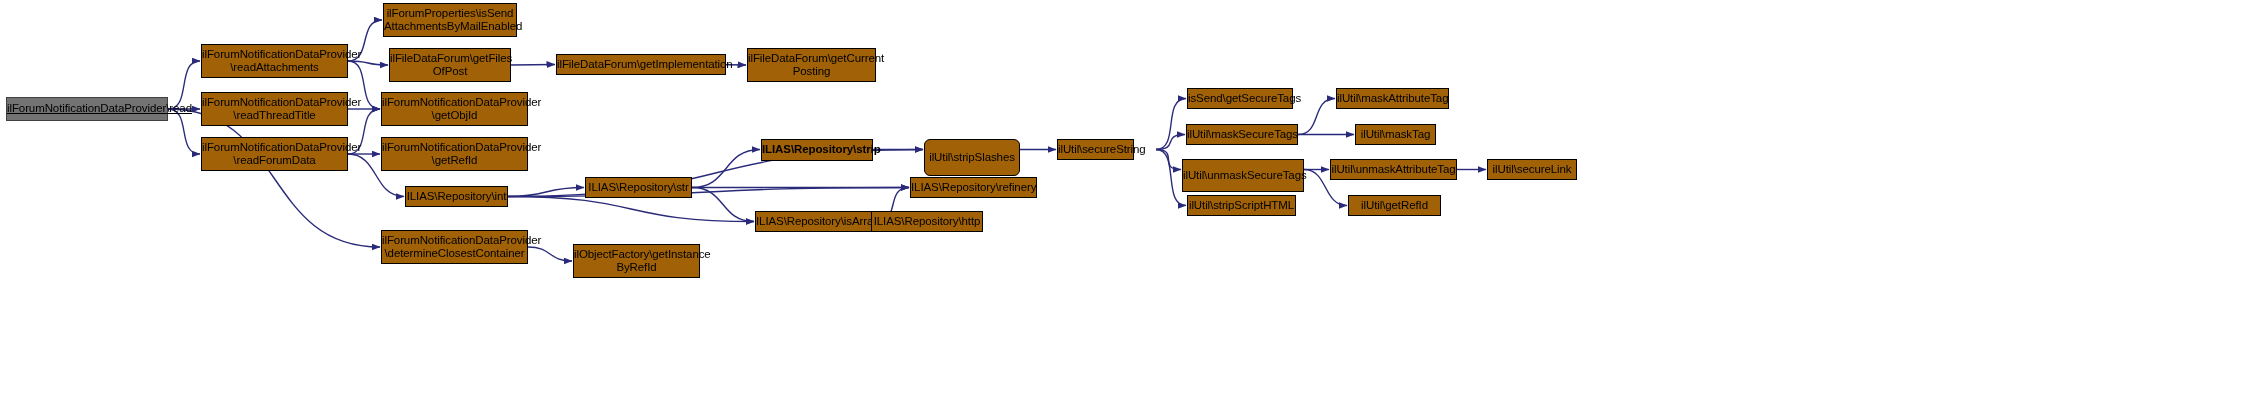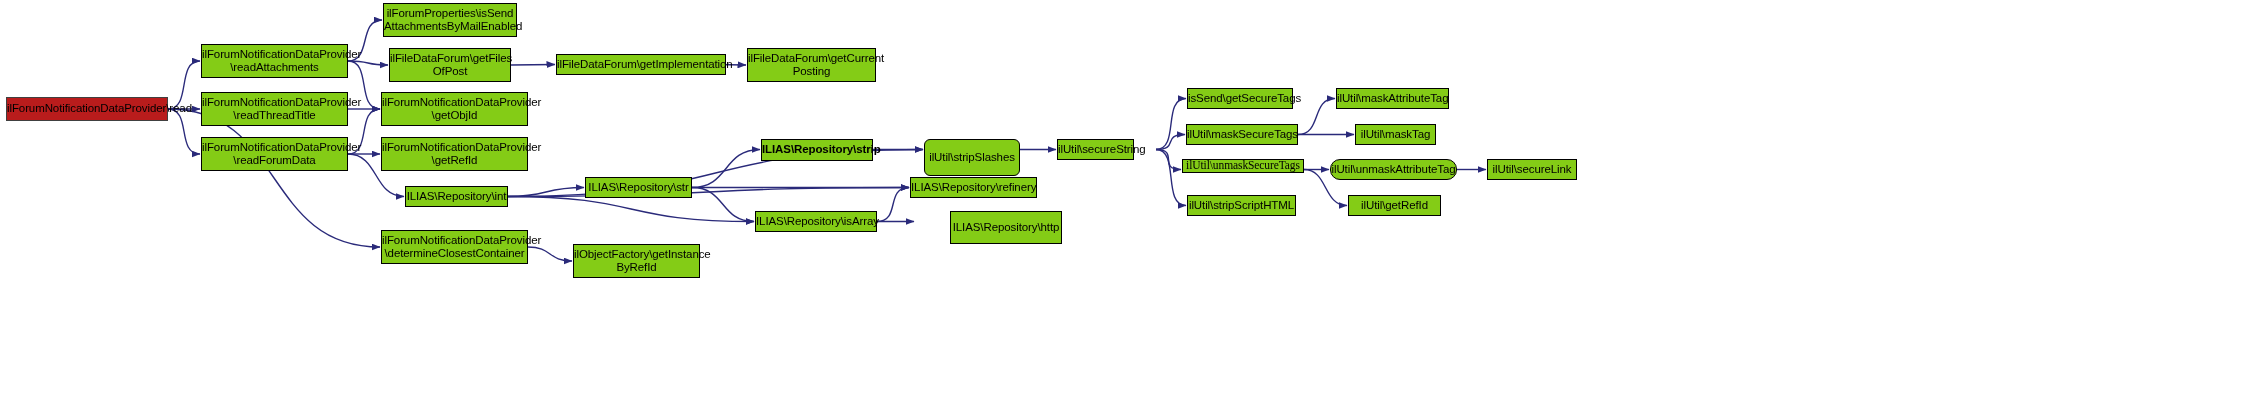--- a/index.html
+++ b/index.html
@@ -20,35 +20,36 @@
     left: 0;
     top: 0;
     width: 2243px;
     height: 401px;
     pointer-events: none;
   }
   .node {
     position: absolute;
     box-sizing: border-box;
     border: 1px solid #000000;
-    background: #84cc16;
+    background: #a16207;
     color: #000000;
     font-size: 11.5px;
     line-height: 13.5px;
     display: flex;
     align-items: center;
     justify-content: center;
     text-align: center;
     white-space: pre-line;
     letter-spacing: -0.1px;
     z-index: 5;
   }
   .node.root {
-    background: #b91c1c;
+    background: #737373;
     border: 1px solid #404040;
+    text-decoration: underline;
   }
   .node-label {
     display: block;
     width: 100%;
     padding: 0 2px;
     white-space: pre-line;
   }
 </style>
 </head>
 <body>
@@ -116,28 +117,28 @@
 Posting</span></div>
       <div class="node" style="left: 381px; top: 92px; width: 147px; height: 34px;"><span class="node-label">ilForumNotificationDataProvider
 \getObjId</span></div>
       <div class="node" style="left: 381px; top: 137px; width: 147px; height: 34px;"><span class="node-label">ilForumNotificationDataProvider
 \getRefId</span></div>
       <div class="node" style="left: 405px; top: 186px; width: 103px; height: 21px;"><span class="node-label">ILIAS\Repository\int</span></div>
       <div class="node" style="left: 585px; top: 177px; width: 107px; height: 21px;"><span class="node-label">ILIAS\Repository\str</span></div>
       <div class="node" style="left: 761px; top: 139px; width: 112px; height: 22px; font-weight: bold;"><span class="node-label">ILIAS\Repository\strip</span></div>
       <div class="node" style="left: 755px; top: 211px; width: 122px; height: 21px;"><span class="node-label">ILIAS\Repository\isArray</span></div>
       <div class="node" style="left: 910px; top: 177px; width: 127px; height: 21px;"><span class="node-label">ILIAS\Repository\refinery</span></div>
-      <div class="node" style="left: 950px; top: 211px; width: 112px; height: 33px;"><span class="node-label">ILIAS\Repository\http</span></div>
+      <div class="node" style="left: 871px; top: 211px; width: 112px; height: 21px;"><span class="node-label">ILIAS\Repository\http</span></div>
       <div class="node" style="left: 924px; top: 139px; width: 96px; height: 37px; border-radius: 6px;"><span class="node-label">ilUtil\stripSlashes</span></div>
       <div class="node" style="left: 573px; top: 244px; width: 127px; height: 34px;"><span class="node-label">ilObjectFactory\getInstance
 ByRefId</span></div>
       <div class="node" style="left: 1057px; top: 139px; width: 77px; height: 21px; justify-content: center;"><span class="node-label">ilUtil\secureString</span></div>
       <div class="node" style="left: 1187px; top: 88px; width: 106px; height: 21px;"><span class="node-label">isSend\getSecureTags</span></div>
       <div class="node" style="left: 1186px; top: 124px; width: 112px; height: 21px;"><span class="node-label">ilUtil\maskSecureTags</span></div>
-      <div class="node" style="left: 1182px; top: 159px; width: 122px; height: 14px; font-family: Liberation Serif, serif;"><span class="node-label">ilUtil\unmaskSecureTags</span></div>
+      <div class="node" style="left: 1182px; top: 159px; width: 122px; height: 33px;"><span class="node-label">ilUtil\unmaskSecureTags</span></div>
       <div class="node" style="left: 1187px; top: 195px; width: 109px; height: 21px;"><span class="node-label">ilUtil\stripScriptHTML</span></div>
       <div class="node" style="left: 1336px; top: 88px; width: 113px; height: 21px;"><span class="node-label">ilUtil\maskAttributeTag</span></div>
       <div class="node" style="left: 1355px; top: 124px; width: 81px; height: 21px;"><span class="node-label">ilUtil\maskTag</span></div>
-      <div class="node" style="left: 1330px; top: 159px; width: 127px; height: 21px; border-radius: 10px;"><span class="node-label">ilUtil\unmaskAttributeTag</span></div>
+      <div class="node" style="left: 1330px; top: 159px; width: 127px; height: 21px;"><span class="node-label">ilUtil\unmaskAttributeTag</span></div>
       <div class="node" style="left: 1348px; top: 195px; width: 93px; height: 21px;"><span class="node-label">ilUtil\getRefId</span></div>
       <div class="node" style="left: 1487px; top: 159px; width: 90px; height: 21px;"><span class="node-label">ilUtil\secureLink</span></div>
     </div>
 </div>
 
 </body></html>

